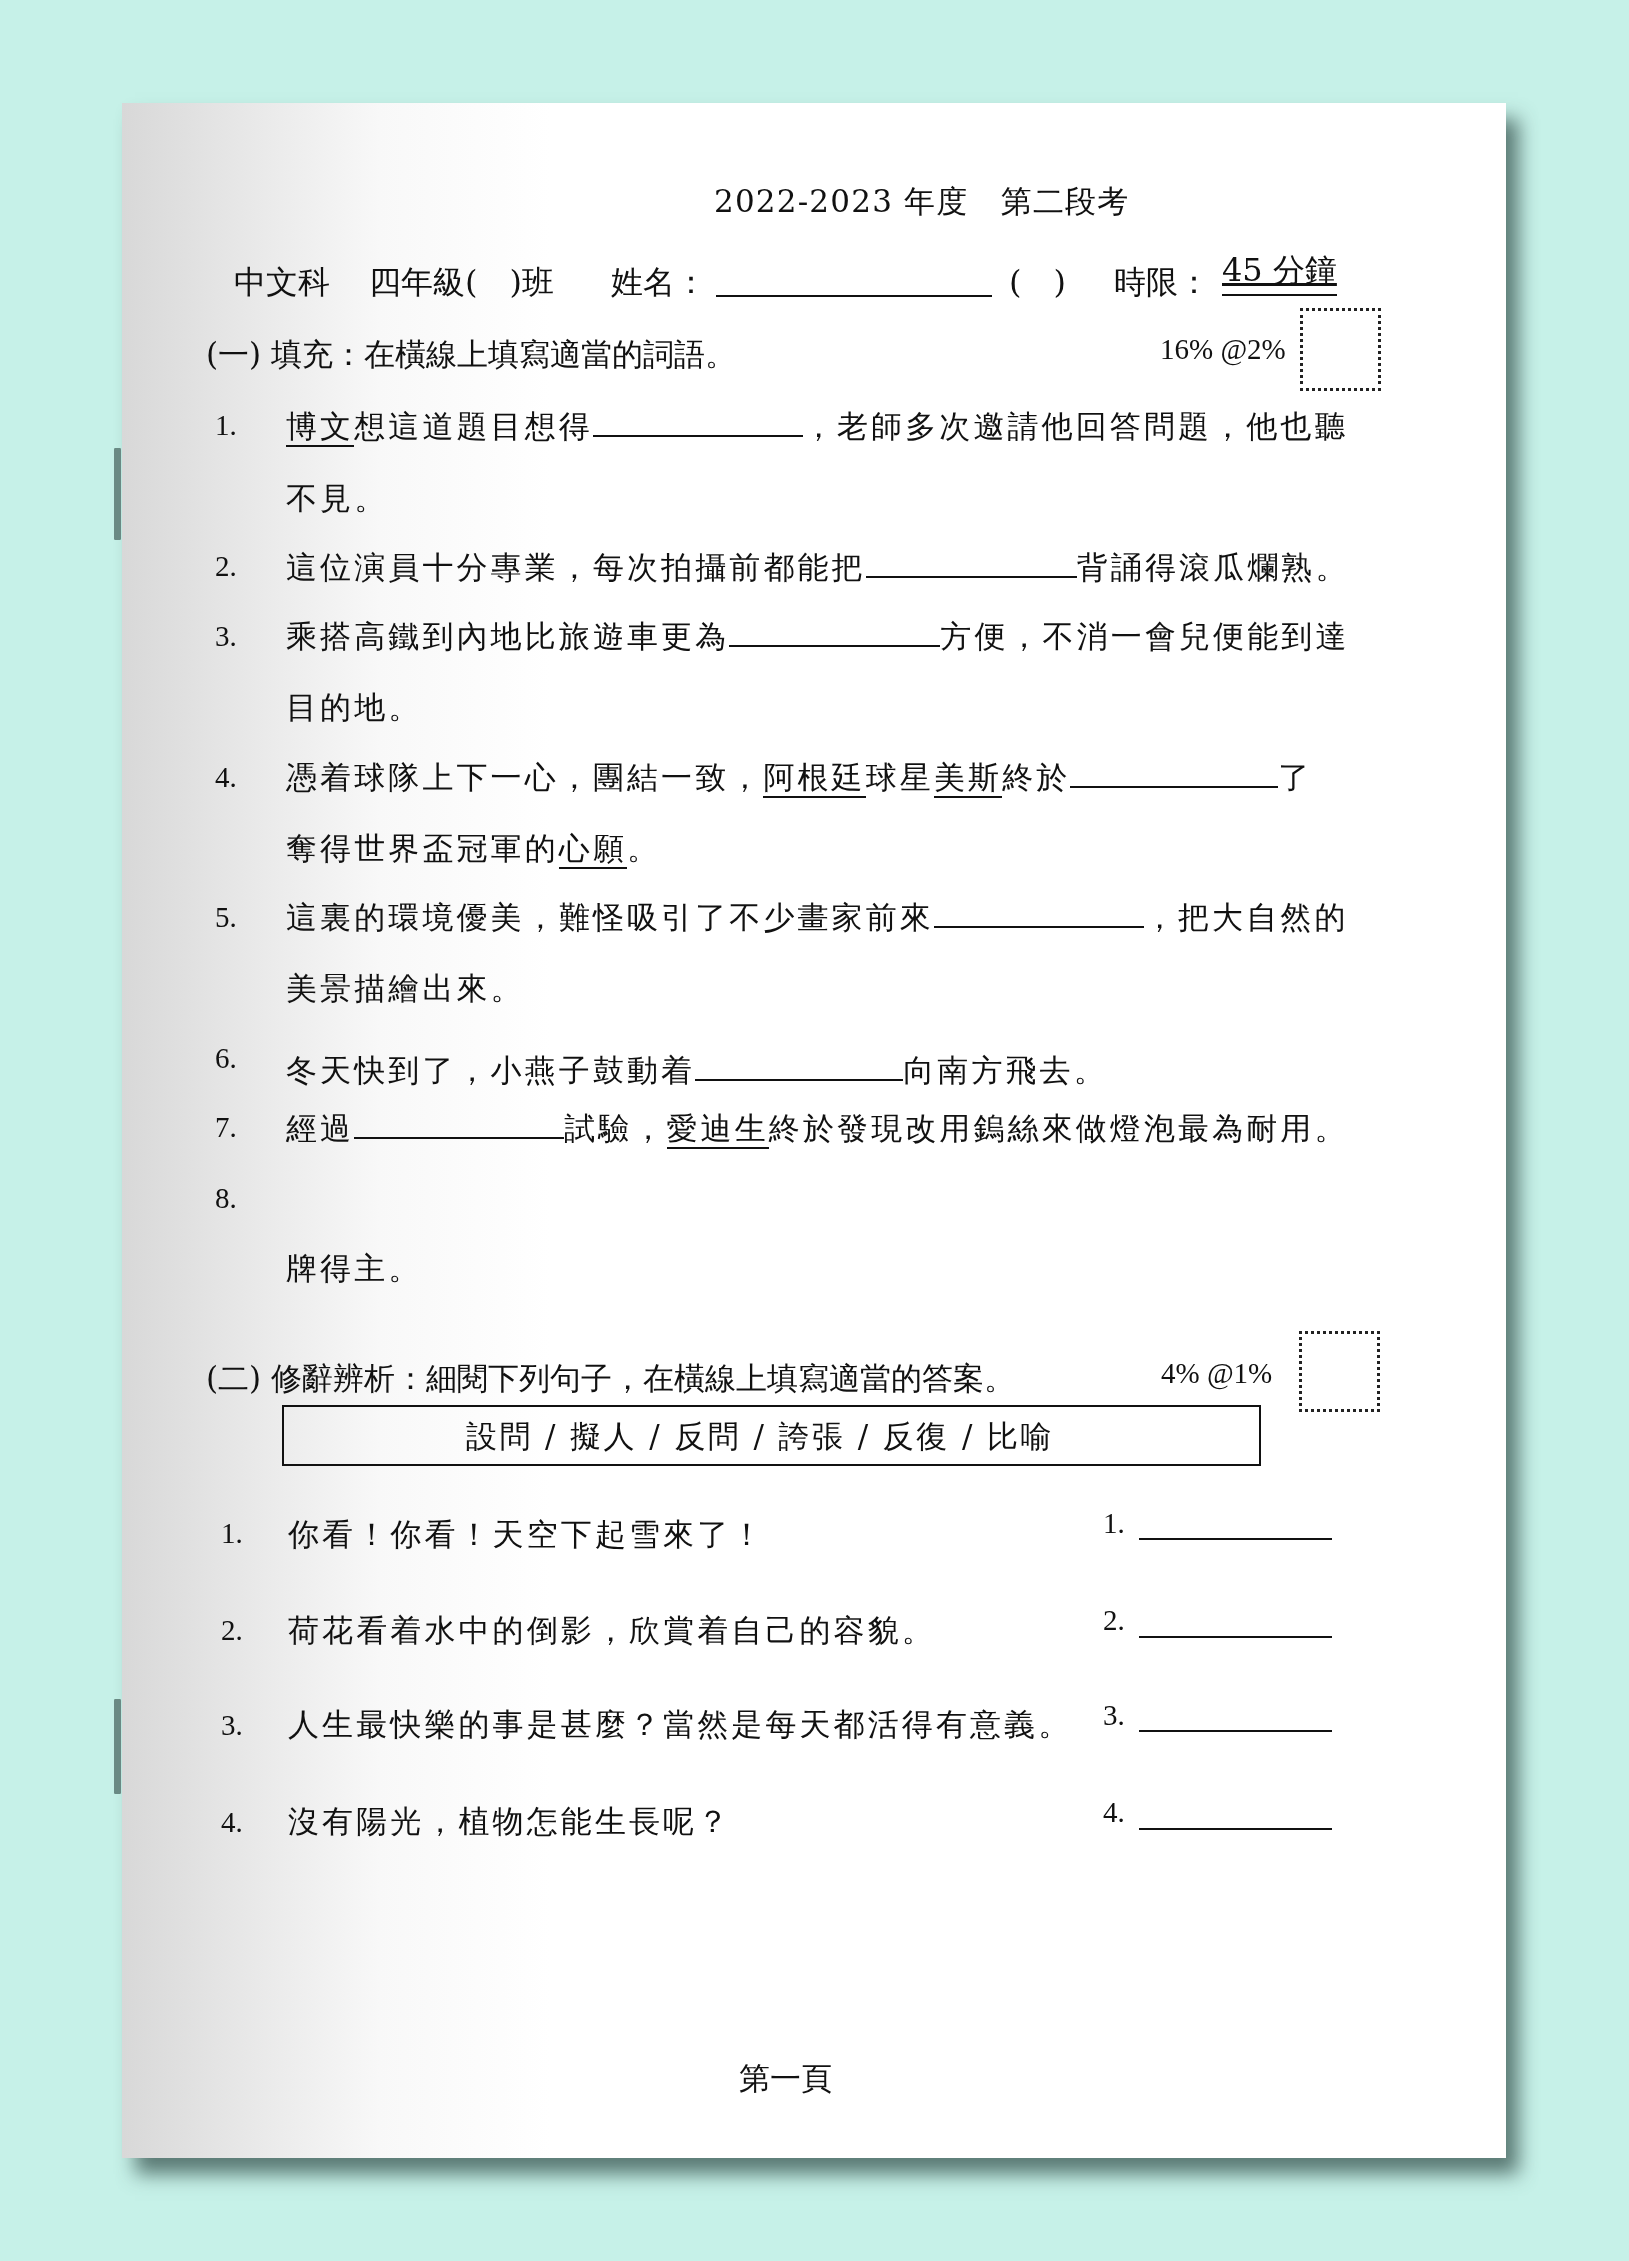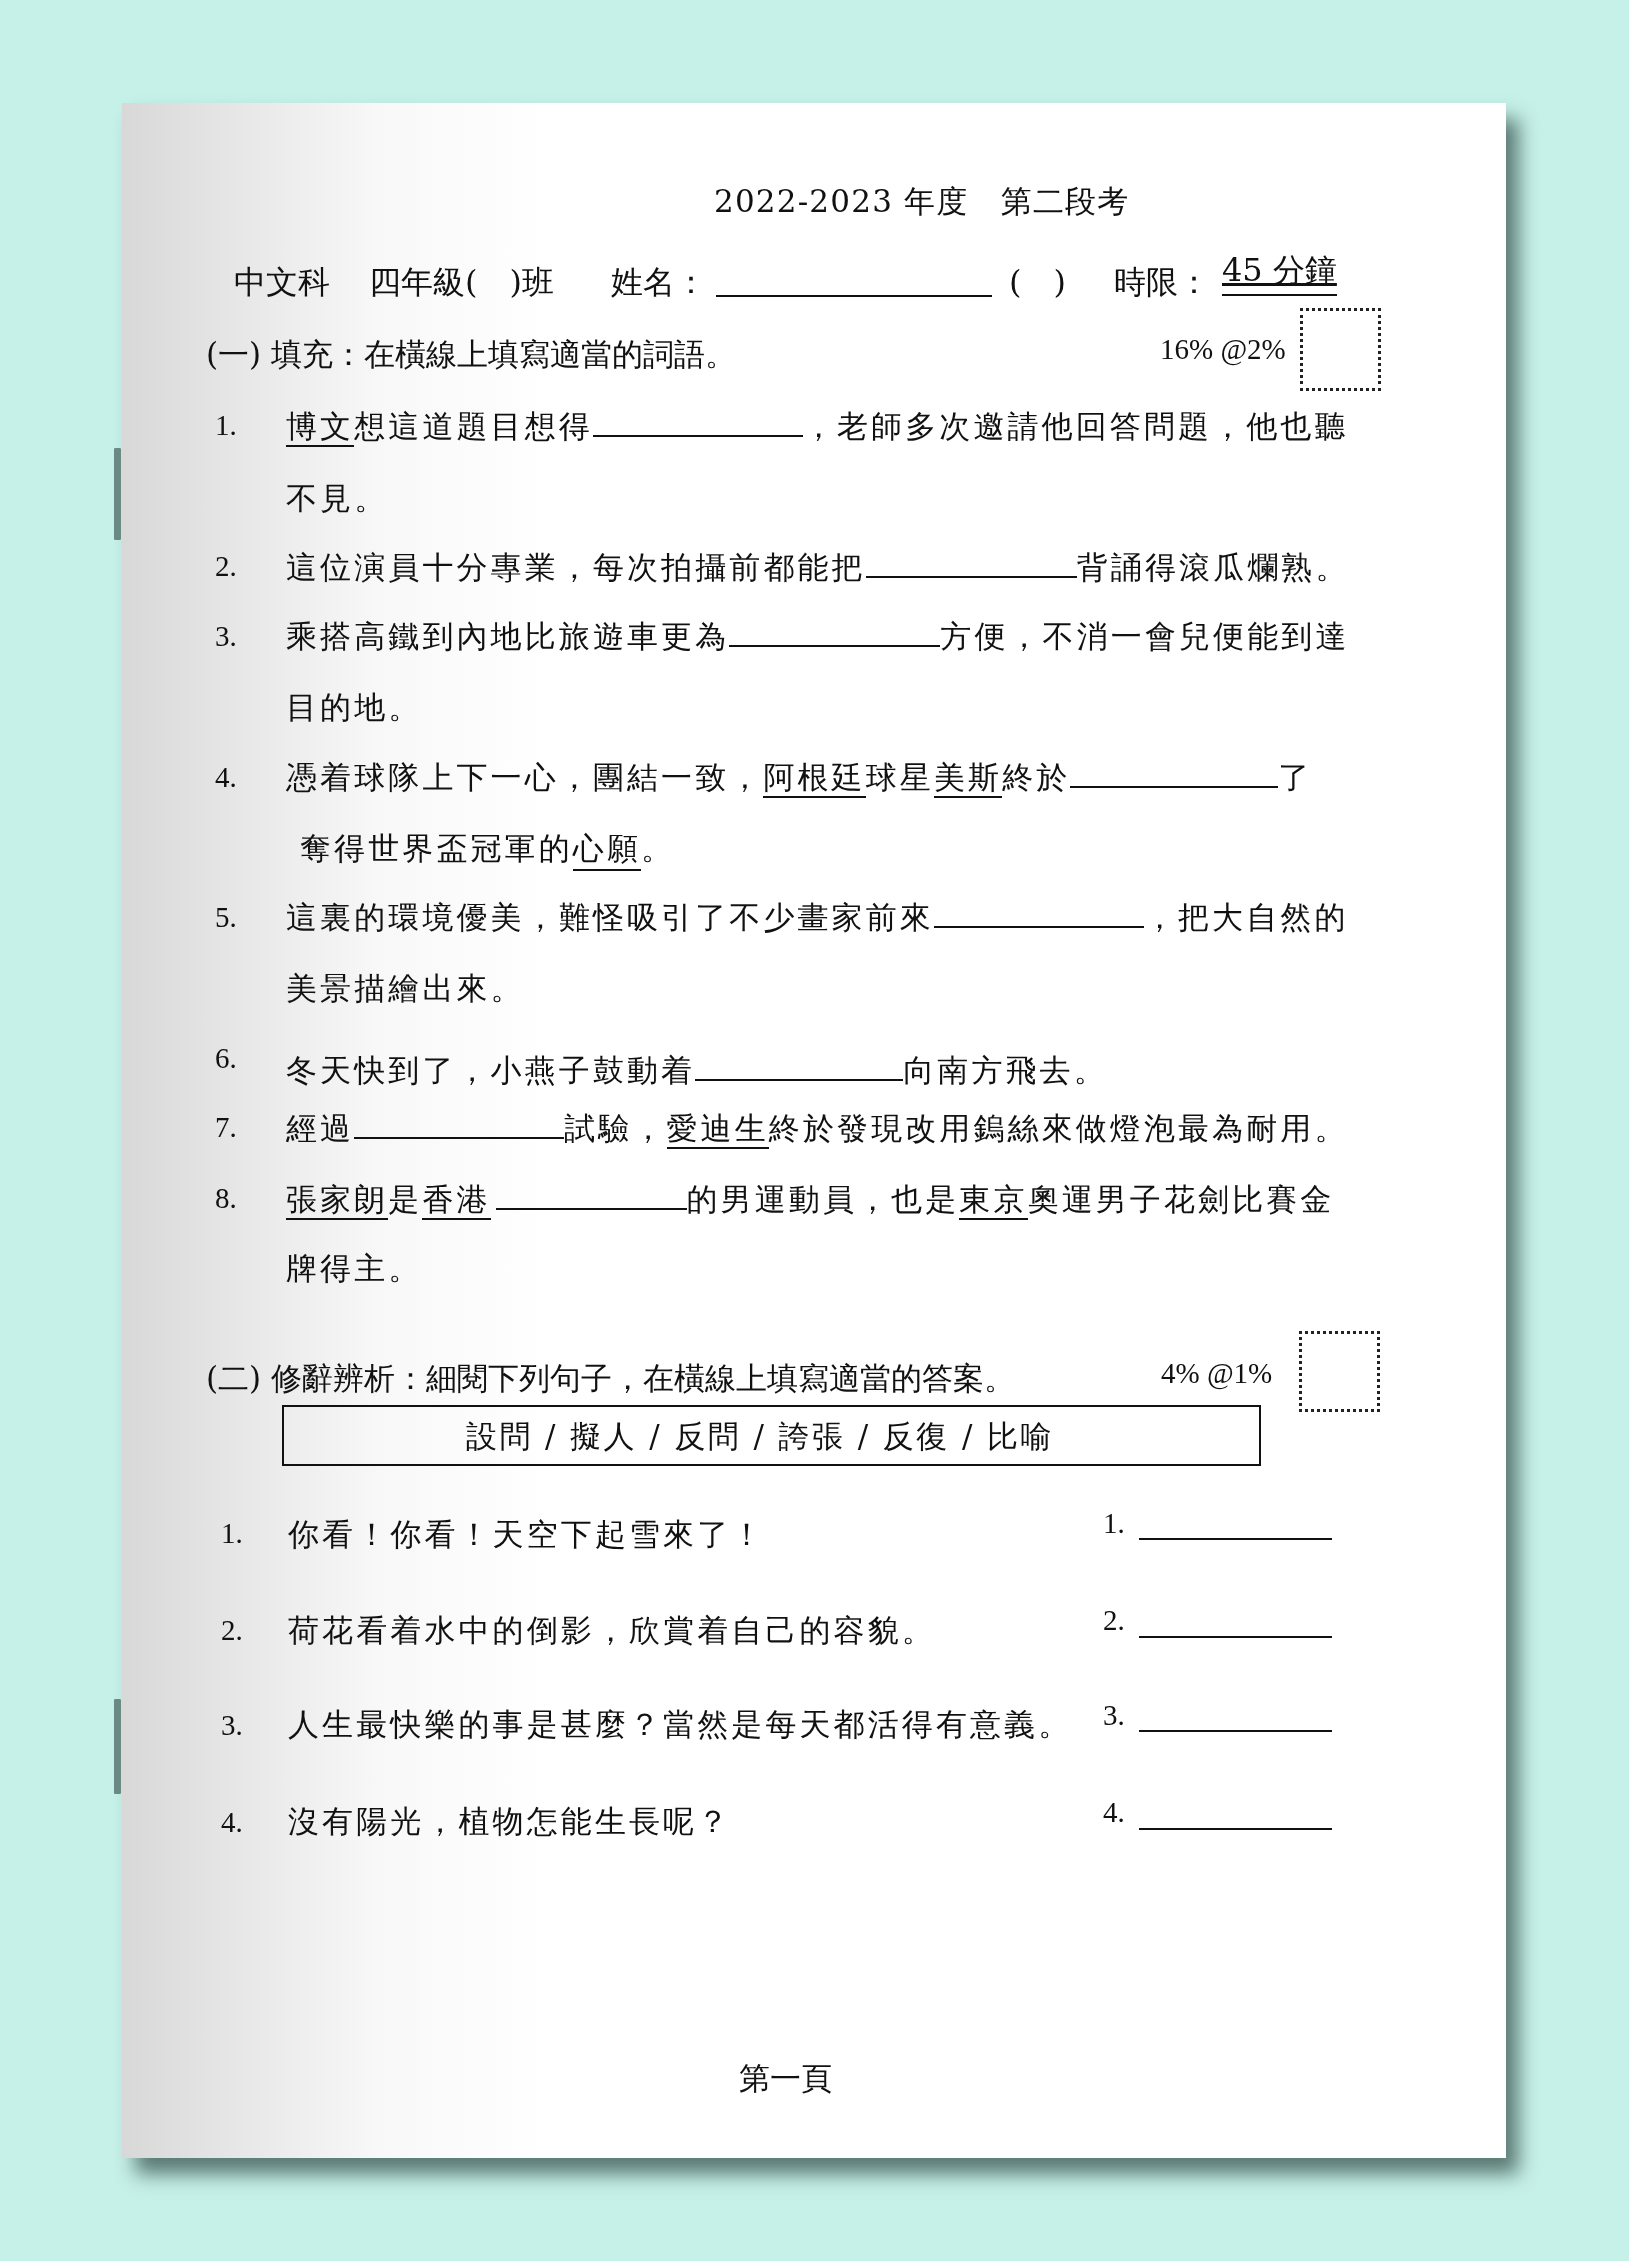--- a/index.html
+++ b/index.html
@@ -63,44 +63,41 @@
   <div class="abs num" style="left:93px;top:517px;">3.</div>
   <div class="abs q" style="left:164px;top:513px;">
     <span>乘搭高鐵到內地比旅遊車更為</span><span class="blank" style="width:211px;"></span><span>方便，不消一會兒便能到達</span>
   </div>
   <div class="abs q" style="left:164px;top:584px;">目的地。</div>
 
   <div class="abs num" style="left:93px;top:658px;">4.</div>
   <div class="abs q" style="left:164px;top:654px;">
     <span>憑着球隊上下一心，團結一致，</span><span class="ul">阿根廷</span><span>球星</span><span class="ul">美斯</span><span>終於</span><span class="blank" style="width:208px;"></span><span>了</span>
   </div>
-  <div class="abs q" style="left:178px;top:725px;font-family:Liberation Mono, monospace;">
+  <div class="abs q" style="left:164px;top:725px;">
     <span>奪得世界盃冠軍的</span><span class="ul">心願</span><span>。</span>
   </div>
 
   <div class="abs num" style="left:93px;top:798px;">5.</div>
   <div class="abs q" style="left:164px;top:794px;">
     <span>這裏的環境優美，難怪吸引了不少畫家前來</span><span class="blank" style="width:210px;"></span><span>，把大自然的</span>
   </div>
   <div class="abs q" style="left:164px;top:865px;">美景描繪出來。</div>
 
   <div class="abs num" style="left:93px;top:939px;">6.</div>
   <div class="abs q" style="left:164px;top:935px;margin-top:12px;">
     <span>冬天快到了，小燕子鼓動着</span><span class="blank" style="width:208px;"></span><span>向南方飛去。</span>
   </div>
 
   <div class="abs num" style="left:93px;top:1008px;">7.</div>
   <div class="abs q" style="left:164px;top:1005px;">
     <span>經過</span><span class="blank" style="width:210px;"></span><span>試驗，</span><span class="ul">愛迪生</span><span>終於發現改用鎢絲來做燈泡最為耐用。</span>
   </div>
 
   <div class="abs num" style="left:93px;top:1079px;">8.</div>
-  <div class="abs q" style="left:164px;top:1076px;">
-    <span class="ul">張家朗</span><span>是</span><span class="ul">香港</span><span class="blank" style="width:191px;margin-left:4.9px;"></span><span>的男運動員，也是</span><span class="ul">東京</span><span>奧運男子花劍比賽金</span>
-  </div>
   <div class="abs q" style="left:164px;top:1145px;">牌得主。</div>
 
   <div class="abs sec" style="left:84px;top:1255px;">(二) 修辭辨析：細閱下列句子，在橫線上填寫適當的答案。</div>
   <div class="abs score" style="left:1039px;top:1254px;">4% @1%</div>
   <div class="dotbox" style="left:1177px;top:1228px;width:75px;height:75px;"></div>
 
   <div class="optbox" style="left:160px;top:1302px;width:975px;height:57px;"></div>
   <div class="abs opt" style="left:312px;top:1313px;">
     <span>設問</span>
     <span>/</span>

